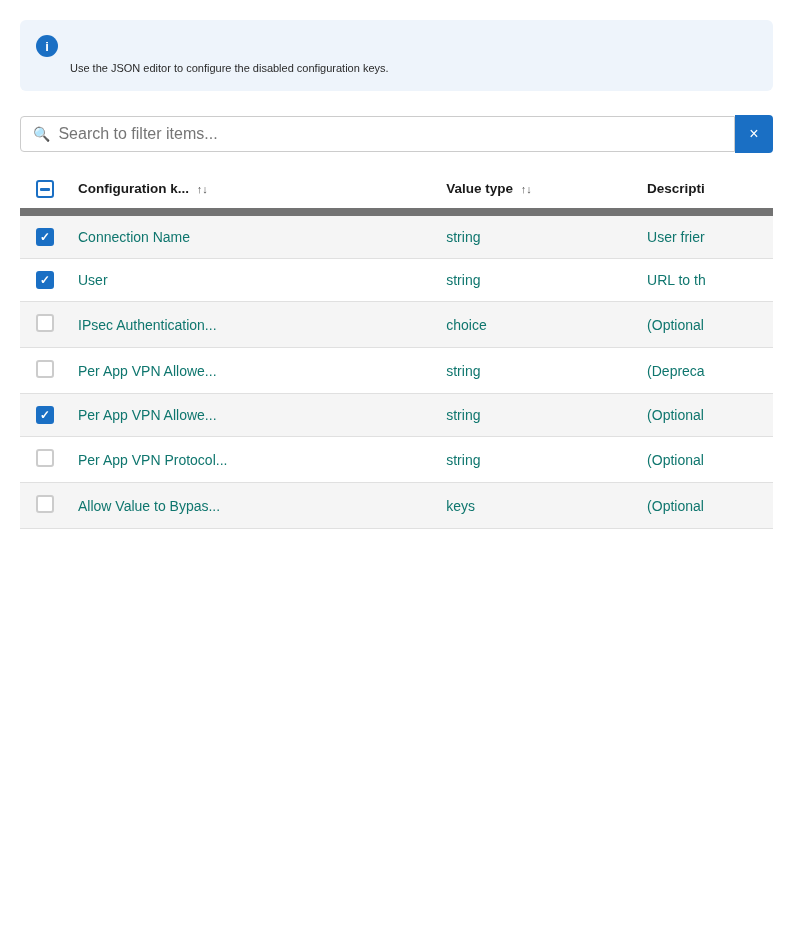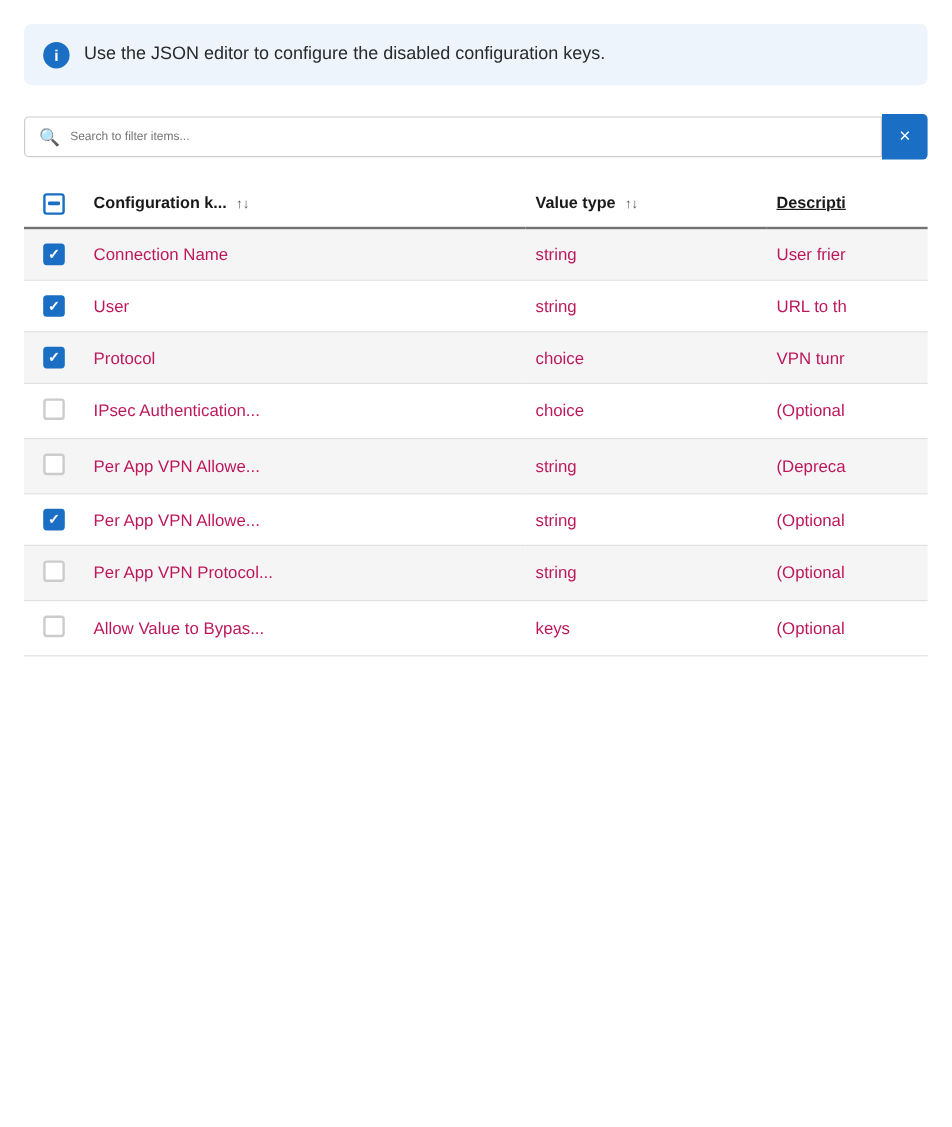--- a/index.html
+++ b/index.html
@@ -35,23 +35,24 @@
       display: flex;
       align-items: center;
       justify-content: center;
       font-weight: bold;
       font-size: 13px;
       flex-shrink: 0;
       margin-top: 1px;
     }
 
     .info-text {
-      font-size: 15px;
+      font-size: 11px;
       color: #2a2a2a;
       line-height: 1.5;
+      margin-top: 26px;
     }
 
     .search-row {
       display: flex;
       align-items: center;
       margin-bottom: 16px;
       gap: 0;
     }
 
     .search-input-wrapper {
@@ -66,21 +67,21 @@
     }
 
     .search-icon-unicode {
       color: #888;
       font-size: 14px;
     }
 
     .search-input {
       border: none;
       outline: none;
-      font-size: 10px;
+      font-size: 16px;
       color: #6d28d9;
       flex: 1;
       background: transparent;
     }
 
     .search-clear-btn {
       background: #1a6fc4;
       border: none;
       border-radius: 0 4px 4px 0;
       color: white;
@@ -92,21 +93,21 @@
       cursor: pointer;
       font-size: 16px;
     }
 
     .table {
       width: 100%;
       border-collapse: collapse;
     }
 
     .table thead tr {
-      border-bottom: 2px solid #737373;
+      border-bottom: 8px solid #737373;
     }
 
     .table th {
       padding: 10px 8px;
       text-align: left;
       font-weight: 600;
       font-size: 13.5px;
       color: #1a1a1a;
       white-space: nowrap;
     }
@@ -119,21 +120,20 @@
     .table th.col-config {
       min-width: 220px;
     }
 
     .table th.col-value {
       min-width: 120px;
     }
 
     .table th.col-desc {
       min-width: 80px;
-      text-decoration: underline;
     }
 
     .sort-icon {
       font-size: 11px;
       color: #555;
       margin-left: 4px;
     }
 
     .table tbody tr {
       border-bottom: 1px solid #e0e0e0;
@@ -148,21 +148,21 @@
     }
 
     .table tbody tr.selected-row {
       outline: 2px solid #1a6fc4;
       outline-offset: -2px;
     }
 
     .table td {
       padding: 12px 8px;
       font-size: 14px;
-      color: #be185d;
+      color: #0f766e;
       vertical-align: middle;
     }
 
     .table td.col-check {
       text-align: center;
     }
 
     .checkbox {
       width: 18px;
       height: 18px;
@@ -265,26 +265,20 @@
           <td class="col-value cell-text">string</td>
           <td class="col-desc cell-desc">User frier</td>
         </tr>
         <tr>
           <td class="col-check"><div class="checkbox checked"></div></td>
           <td class="col-config cell-text">User</td>
           <td class="col-value cell-text">string</td>
           <td class="col-desc cell-desc">URL to th</td>
         </tr>
         <tr>
-          <td class="col-check"><div class="checkbox checked"></div></td>
-          <td class="col-config cell-text">Protocol</td>
-          <td class="col-value cell-text">choice</td>
-          <td class="col-desc cell-desc">VPN tunr</td>
-        </tr>
-        <tr>
           <td class="col-check"><div class="checkbox"></div></td>
           <td class="col-config cell-text">IPsec Authentication...</td>
           <td class="col-value cell-text">choice</td>
           <td class="col-desc cell-desc">(Optional</td>
         </tr>
         <tr>
           <td class="col-check"><div class="checkbox"></div></td>
           <td class="col-config cell-text">Per App VPN Allowe...</td>
           <td class="col-value cell-text">string</td>
           <td class="col-desc cell-desc">(Depreca</td>

